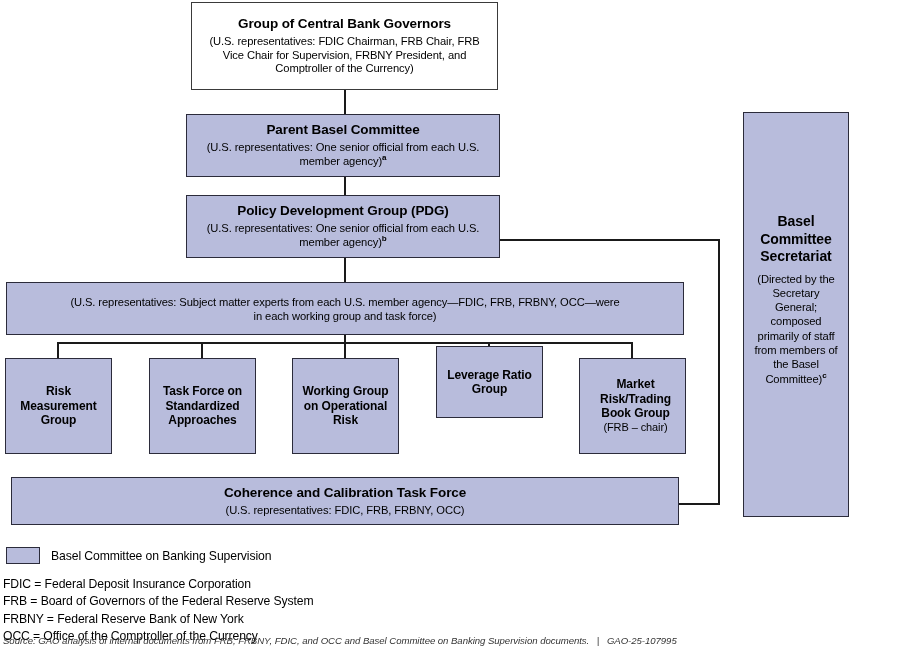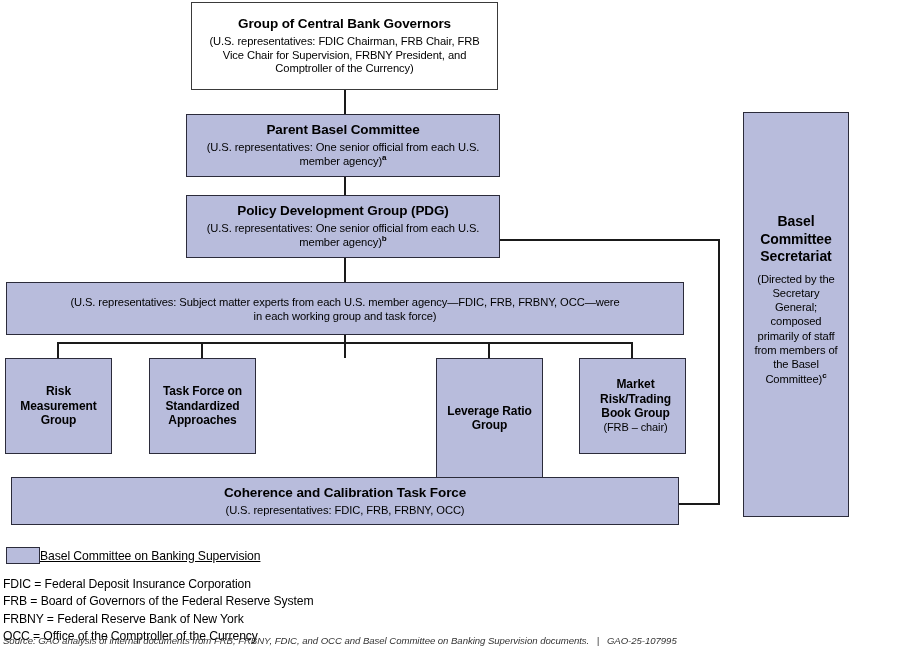--- a/index.html
+++ b/index.html
@@ -89,22 +89,22 @@
   }
   .legend-swatch {
     width: 34px;
     height: 17px;
     background: #b8bcdc;
     border: 1.5px solid #2b2b3a;
     box-sizing: border-box;
   }
   .legend-label {
     font-size: 12.2px;
-    letter-spacing: -0.1px;
-    text-decoration: underline;
+    margin-left: 11px;
+    letter-spacing: -0.1px;
   }
   .abbrev {
     position: absolute;
     font-size: 12.2px;
     line-height: 1.42;
     letter-spacing: -0.1px;
   }
   .abbrev div { white-space: nowrap; }
   .source-line {
     position: absolute;
@@ -163,22 +163,25 @@
   <div class="conn vline" style="left:631px; top:342px; height:16px;"></div>
 
   <div class="node small" style="left:5px; top:358px; width:107px; height:96px;text-align:center;">
     <div class="node-title">Risk Measurement Group</div>
   </div>
 
   <div class="node small" style="left:149px; top:358px; width:107px; height:96px;">
     <div class="node-title">Task Force on Standardized Approaches</div>
   </div>
 
-
-  <div class="node small" style="left:436px; top:358px; width:107px; height:120px;">
+  <div class="node small" style="left:292px; top:358px; width:107px; height:96px;">
+    <div class="node-title">Working Group on Operational Risk</div>
+  </div>
+
+  <div class="node small" style="left:436px; top:346px; width:107px; height:72px;">
     <div class="node-title">Leverage Ratio Group</div>
   </div>
 
   <div class="node small" style="left:579px; top:358px; width:107px; height:96px;padding-left:12px;">
     <div class="node-title">Market Risk/Trading Book Group</div>
     <div class="node-sub">(FRB – chair)</div>
   </div>
 
   <div class="node secretariat" style="left:743px; top:112px; width:106px; height:405px; justify-content:flex-start; padding-top:100px;">
     <div class="node-title">Basel Committee Secretariat</div>

